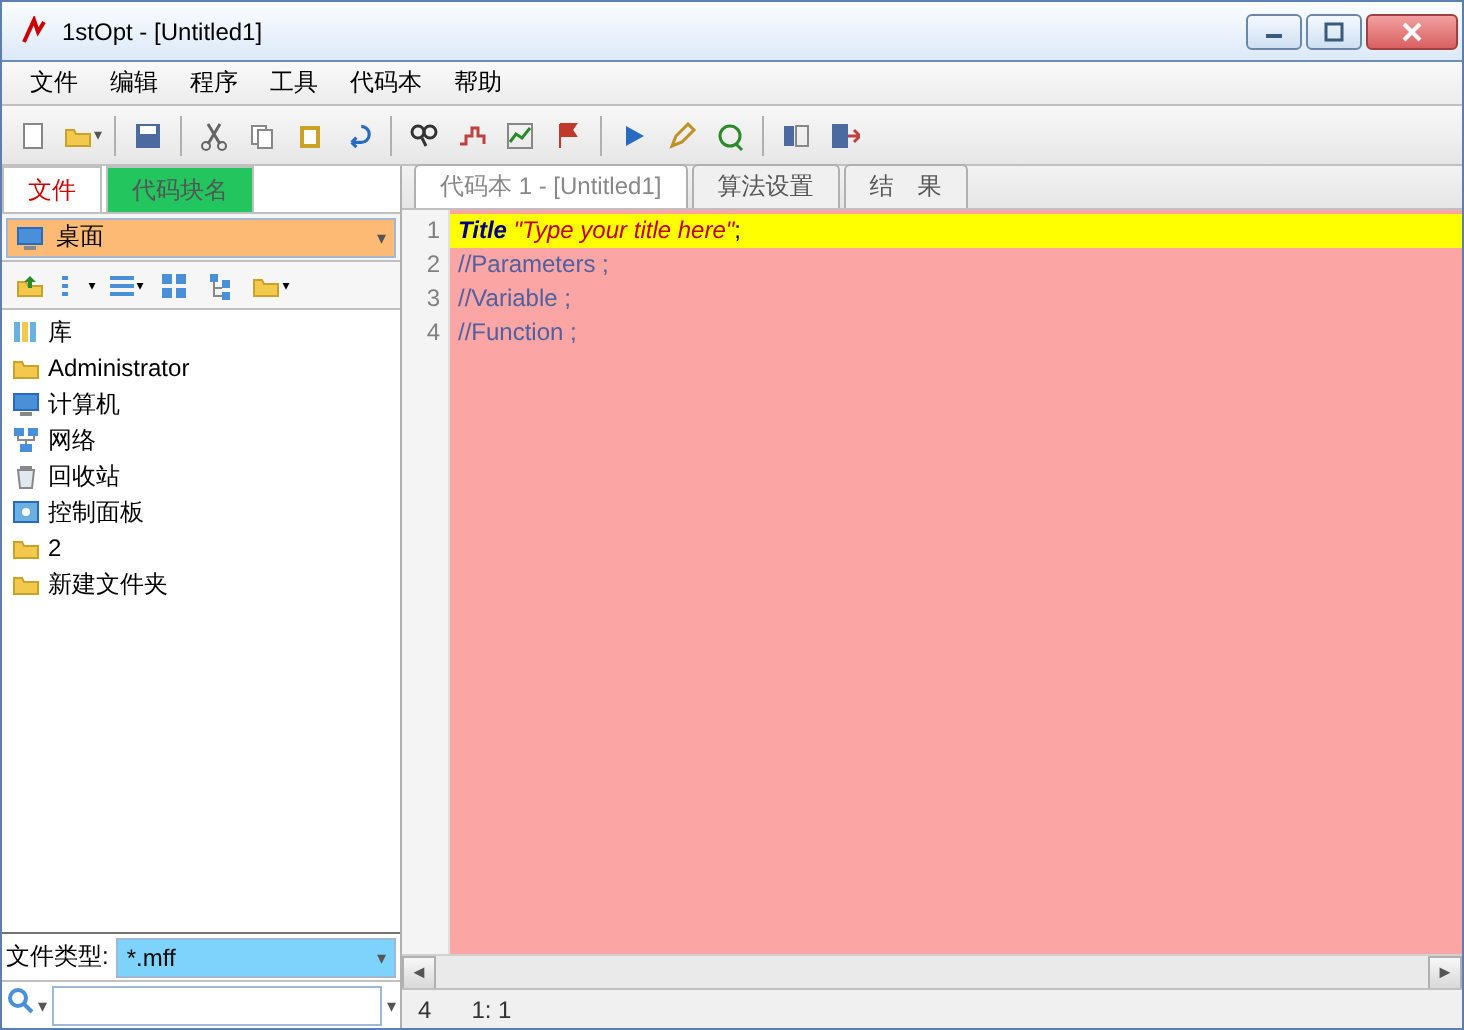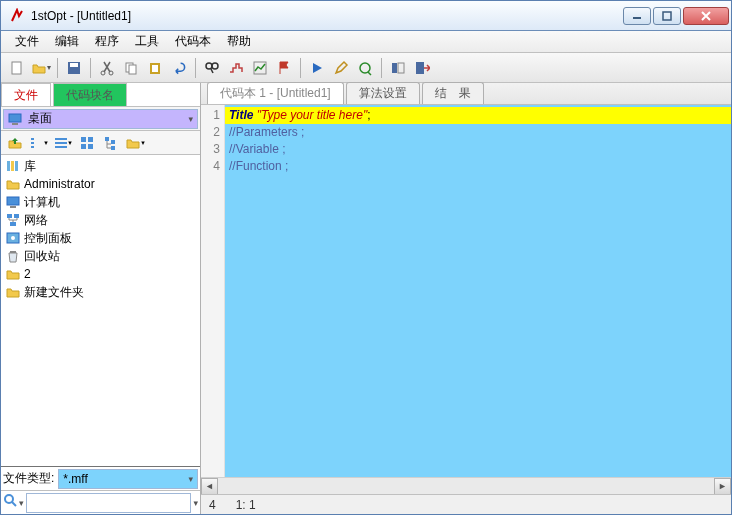--- a/index.html
+++ b/index.html
@@ -15,31 +15,31 @@
 .menuitem{padding:2px 8px;color:#000;cursor:default}
 .toolbar{height:30px;background:linear-gradient(#f8f8f8,#e6e6e6);display:flex;align-items:center;padding:0 4px;border-bottom:1px solid #c0c0c0;gap:0}
 .tbtn{width:22px;height:22px;display:flex;align-items:center;justify-content:center;margin:0 1px;border:1px solid transparent;border-radius:2px}
 .tsep{width:1px;height:20px;background:#b0b0b0;margin:0 4px}
 .content{flex:1;display:flex;min-height:0}
 .sidebar{width:200px;background:#fff;border-right:1px solid #b0b0b0;display:flex;flex-direction:column}
 .sidetabs{height:24px;display:flex;border-bottom:1px solid #c0c0c0}
 .sidetab{padding:3px 12px;border:1px solid #c0c0c0;border-bottom:none;background:#22c55e;margin-right:2px;color:#555}
 .sidetab.active{background:#fff;color:#c00;font-weight:normal}
 .location{height:24px;display:flex;align-items:center;border-bottom:1px solid #c0c0c0;padding:2px;background:#f6f6f6}
-.locselect{flex:1;height:20px;border:1px solid #a0b8d8;background:#c4b5fd;display:flex;align-items:center;padding:0 4px}
+.locselect{flex:1;height:20px;border:1px solid #a0b8d8;background:#fdba74;display:flex;align-items:center;padding:0 4px}
 .sidetoolbar{height:24px;display:flex;align-items:center;padding:2px;gap:0;border-bottom:1px solid #c0c0c0;background:#f6f6f6}
 .filetree{flex:1;overflow:auto;padding:2px;background:#fff}
 .treeitem{display:flex;align-items:center;height:18px;padding:1px 2px}
 .treeitem .ticon{width:16px;height:16px;margin-right:3px;display:flex;align-items:center;justify-content:center}
 .filetype{height:24px;display:flex;align-items:center;padding:2px;border-top:1px solid #737373}
 .filetype label{margin-right:4px;white-space:nowrap}
 .filetype .sel{flex:1;height:20px;border:1px solid #a0b8d8;background:#7dd3fc;padding:0 4px;display:flex;align-items:center}
 .searchbar{height:24px;display:flex;align-items:center;padding:2px;border-top:1px solid #c0c0c0}
 .searchbar .sinput{flex:1;height:20px;border:1px solid #a0b8d8;background:#fff;margin:0 2px}
-.main{flex:1;display:flex;flex-direction:column;background:#7dd3fc;min-width:0}
+.main{flex:1;display:flex;flex-direction:column;background:#fca5a5;min-width:0}
 .editor-tabs{height:22px;display:flex;align-items:flex-end;background:linear-gradient(#f2f2f2,#e6e6e6);border-bottom:1px solid #c0c0c0;padding-left:6px}
 .etab{padding:2px 12px;border:1px solid #b0b0b0;border-bottom:none;background:#f0f0f0;margin-right:2px;color:#555;border-radius:3px 3px 0 0;font-size:12px}
 .etab.active{background:#fff;color:#888}
 .editor{flex:1;display:flex;overflow:auto;font-family:"Courier New",monospace;font-size:13px}
 .gutter{width:24px;background:#f4f4f4;text-align:right;padding:2px 4px 2px 0;color:#808080;border-right:1px solid #e0e0e0}
 .gutter div{height:17px;line-height:17px}
 .code{flex:1;padding:2px 0}
 .codeline{height:17px;line-height:17px;padding:0 4px;white-space:pre}
 .codeline.hl{background:#ffff00}
 .kw{color:#000080;font-weight:bold;font-style:italic}
@@ -291,34 +291,34 @@
                 <rect x="9" y="2" width="5" height="4" fill="#4a90d9"></rect>
                 <rect x="5" y="10" width="6" height="4" fill="#4a90d9"></rect>
                 <path d="M4 6v2h8V6M8 8v2" stroke="#888" fill="none"></path>
               </svg>
             </span>
             <span>网络</span>
           </div>
         <div class="treeitem">
             <span class="ticon">
               <svg width="16" height="16">
+                <path d="M4 5h8l-1 9H5z" fill="#e0e8f0" stroke="#888"></path>
+                <rect x="5" y="3" width="6" height="2" fill="#888"></rect>
+              </svg>
+            </span>
+            <span>回收站</span>
+          </div>
+        <div class="treeitem">
+            <span class="ticon">
+              <svg width="16" height="16">
                 <rect x="2" y="3" width="12" height="10" fill="#6ab0e0" stroke="#2a6ac0"></rect>
                 <circle cx="8" cy="8" r="2" fill="#fff"></circle>
               </svg>
             </span>
             <span>控制面板</span>
-          </div>
-        <div class="treeitem">
-            <span class="ticon">
-              <svg width="16" height="16">
-                <path d="M4 5h8l-1 9H5z" fill="#e0e8f0" stroke="#888"></path>
-                <rect x="5" y="3" width="6" height="2" fill="#888"></rect>
-              </svg>
-            </span>
-            <span>回收站</span>
           </div>
         <div class="treeitem">
             <span class="ticon">
               <svg width="16" height="16">
                 <path class="ico-folder" d="M2 5h4l1 2h7v6H2z"></path>
               </svg>
             </span>
             <span>2</span>
           </div>
         <div class="treeitem">

